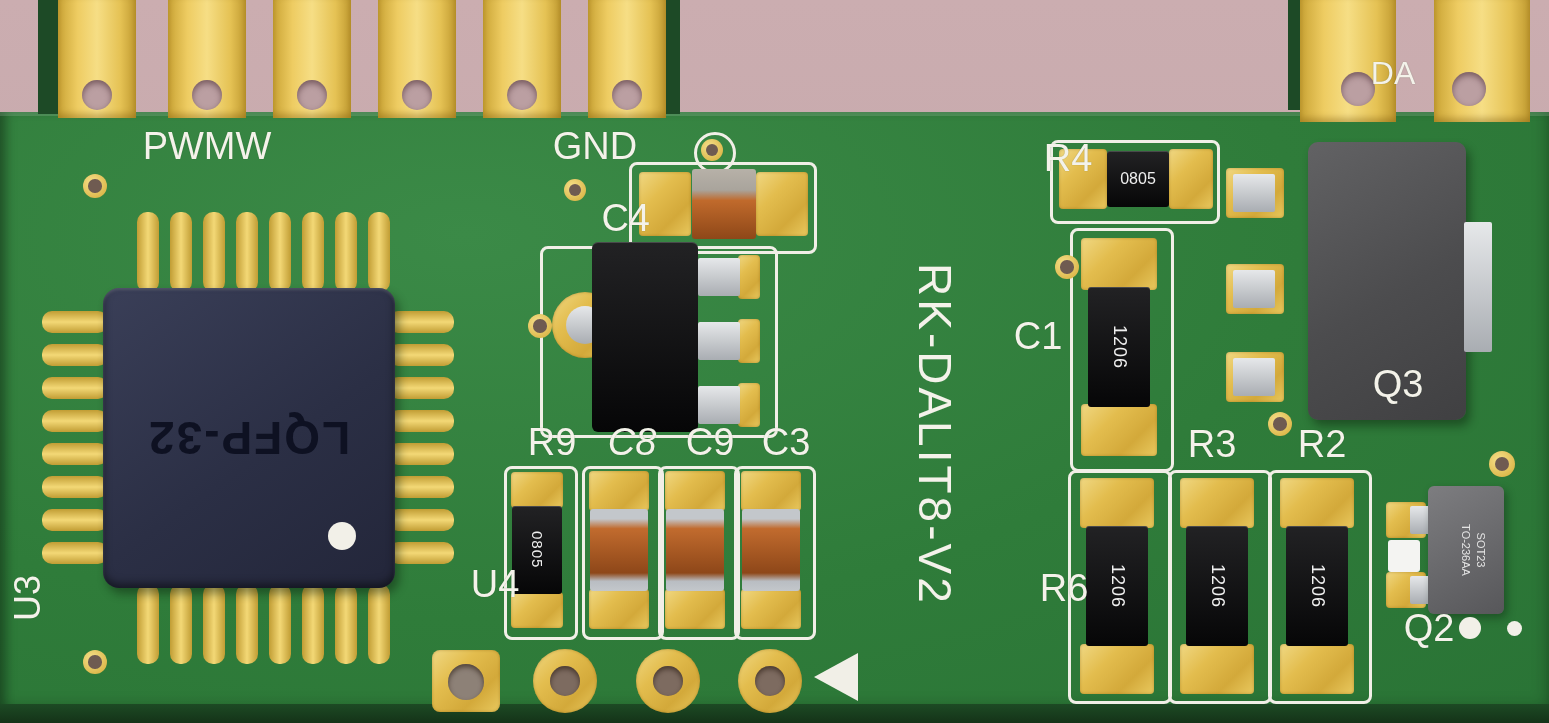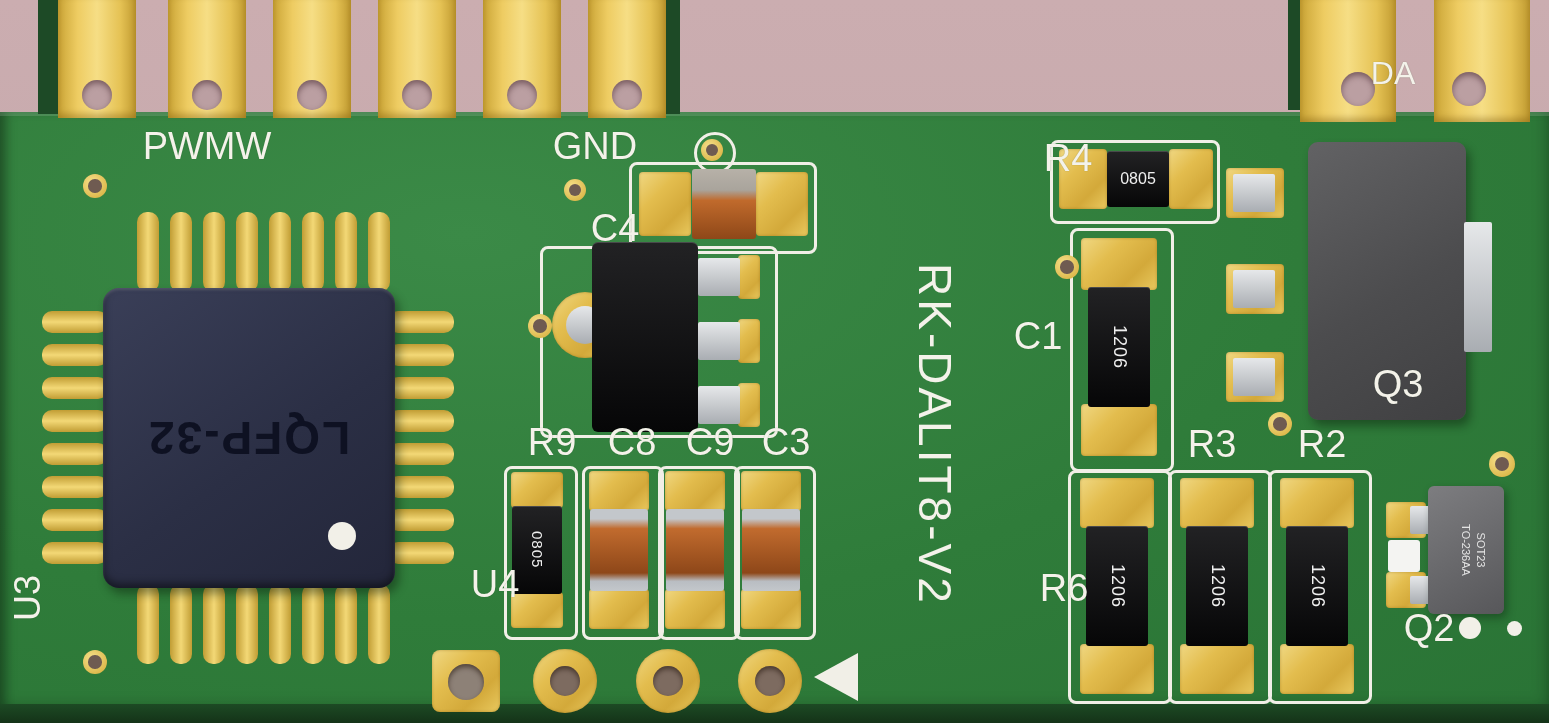--- a/index.html
+++ b/index.html
@@ -120,42 +120,42 @@
     <span id="ic-marking">LQFP-32</span>
   </div>
   <div class="abs whitedot" style="left:328px;top:522px;width:28px;height:28px;"></div>
   <div class="abs lbl" style="left:0px;top:578px;width:56px;height:40px;transform:rotate(-90deg);font-size:36px;">U3</div>
   <div class="abs lbl" style="left:460px;top:564px;width:70px;">U4</div>
 
   <div class="abs silk" style="left:629px;top:162px;width:182px;height:86px;"></div>
   <div class="abs gold" style="left:639px;top:172px;width:52px;height:64px;"></div>
   <div class="abs capbody" style="left:692px;top:169px;width:64px;height:70px;background:linear-gradient(180deg,#b7b1a8 0%,#a9a49c 30%,#c06a2c 45%,#8e4718 100%);"></div>
   <div class="abs gold" style="left:756px;top:172px;width:52px;height:64px;"></div>
-  <div class="abs lbl" style="left:580px;top:208px;width:70px;">C4</div>
+  <div class="abs lbl" style="left:580px;top:198px;width:70px;text-align:right;">C4</div>
 
   <div class="abs via" style="left:83px;top:174px;width:24px;height:24px;"></div>
   <div class="abs via" style="left:564px;top:179px;width:22px;height:22px;"></div>
   <div class="abs silkring" style="left:694px;top:132px;width:36px;height:36px;"></div>
   <div class="abs via" style="left:701px;top:139px;width:22px;height:22px;"></div>
   <div class="abs via" style="left:528px;top:314px;width:24px;height:24px;"></div>
   <div class="abs via" style="left:83px;top:650px;width:24px;height:24px;"></div>
 
   <div class="abs silk" style="left:540px;top:246px;width:232px;height:186px;"></div>
   <div class="abs gold" style="left:552px;top:292px;width:66px;height:66px;border-radius:50%;"></div>
   <div class="abs silver" style="left:566px;top:306px;width:38px;height:38px;border-radius:50%;"></div>
   <div class="abs blk" style="left:592px;top:242px;width:106px;height:190px;border-radius:6px;"></div>
   <div class="abs gold" style="left:738px;top:255px;width:22px;height:44px;"></div>
   <div class="abs silver" style="left:698px;top:258px;width:42px;height:38px;"></div>
   <div class="abs gold" style="left:738px;top:319px;width:22px;height:44px;"></div>
   <div class="abs silver" style="left:698px;top:322px;width:42px;height:38px;"></div>
   <div class="abs gold" style="left:738px;top:383px;width:22px;height:44px;"></div>
   <div class="abs silver" style="left:698px;top:386px;width:42px;height:38px;"></div>
 
   <div class="abs lbl" style="left:512px;top:422px;width:80px;">R9</div>
-  <div class="abs lbl" style="left:592px;top:422px;width:80px;">C8</div>
+  <div class="abs lbl" style="left:592px;top:422px;width:80px;font-style:italic;">C8</div>
   <div class="abs lbl" style="left:670px;top:422px;width:80px;">C9</div>
   <div class="abs lbl" style="left:746px;top:422px;width:80px;">C3</div>
 
   <div class="abs silk" style="left:504px;top:466px;width:68px;height:168px;"></div>
   <div class="abs silk" style="left:582px;top:466px;width:76px;height:168px;"></div>
   <div class="abs silk" style="left:658px;top:466px;width:76px;height:168px;"></div>
   <div class="abs silk" style="left:734px;top:466px;width:76px;height:168px;"></div>
 
   <div class="abs gold" style="left:511px;top:472px;width:52px;height:36px;"></div>
   <div class="abs blk" style="left:512px;top:506px;width:50px;height:88px;">

